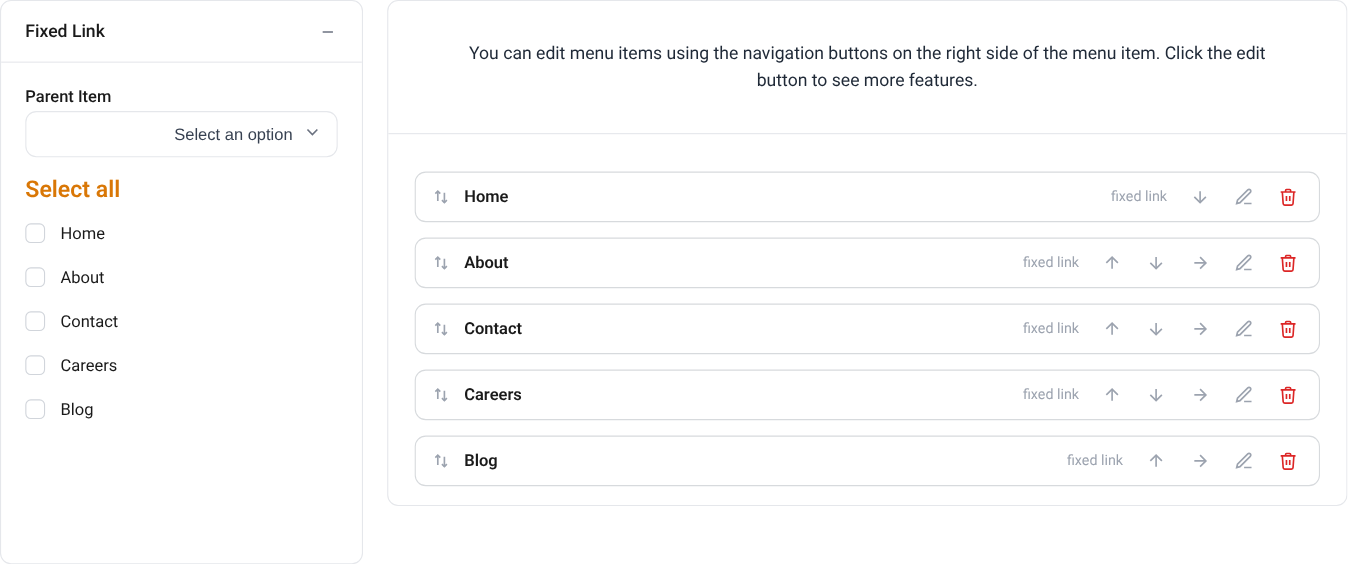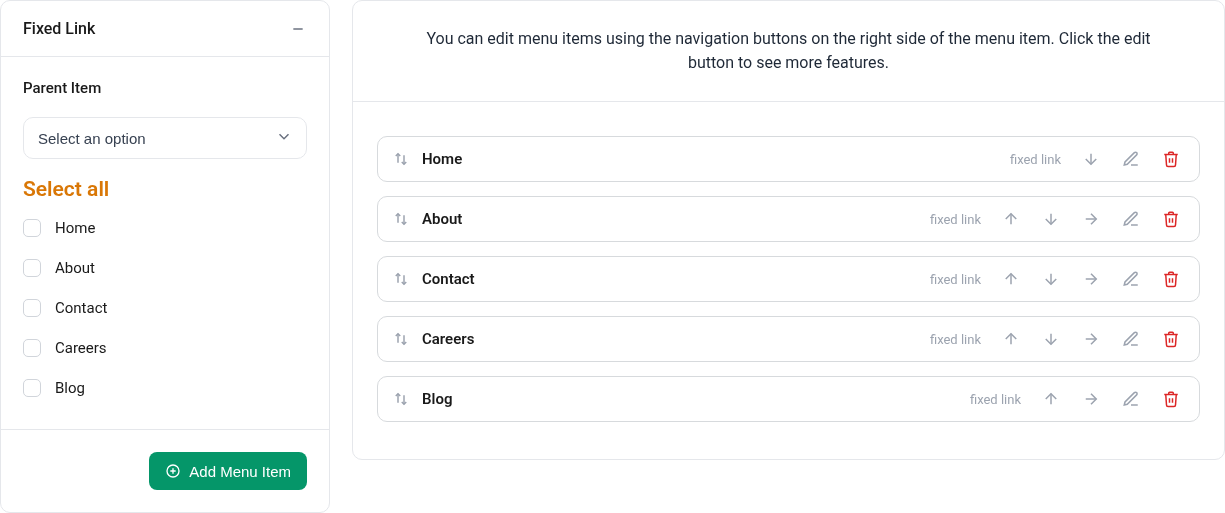--- a/index.html
+++ b/index.html
@@ -42,36 +42,36 @@
     .form-body {
       padding: 22px;
       flex: 1;
       display: flex;
       flex-direction: column;
       gap: 18px;
     }
     .field-label {
       font-size: 15px;
       font-weight: 500;
-      margin-bottom: 20px;
+      margin-bottom: 4px;
       display: block;
     }
     .select-wrap {
       position: relative;
     }
     .select-input {
       width: 100%;
       height: 42px;
       border: 1px solid #e5e7eb;
       border-radius: 10px;
       background: #fff;
       padding: 0 40px 0 14px;
       font-size: 15px;
       color: #374151;
-      text-align: left;
+      text-align: right;
       cursor: pointer;
     }
     .select-chevron {
       position: absolute;
       right: 14px;
       top: 50%;
       transform: translateY(-50%);
       color: #6b7280;
       pointer-events: none;
     }
@@ -128,21 +128,21 @@
     .right-panel {
       flex: 1;
       border: 1px solid #e5e7eb;
       border-radius: 10px;
       background: #fff;
       display: flex;
       flex-direction: column;
       max-height: 460px;
     }
     .right-header {
-      padding: 26px 50px;
+      padding: 36px 50px;
       border-bottom: 1px solid #e5e7eb;
       text-align: center;
       font-size: 16px;
       line-height: 1.5;
       color: #1f2937;
     }
     .menu-list {
       padding: 34px 24px;
       display: flex;
       flex-direction: column;
@@ -226,32 +226,20 @@
         <label class="check-item">
           <span class="checkbox"></span>
           <span class="lbl">Careers</span>
         </label>
         <label class="check-item">
           <span class="checkbox"></span>
           <span class="lbl">Blog</span>
         </label>
       </div>
   </div>
-  <div class="panel-footer">
-    <button class="add-button">
-      <span>
-        <svg width="16" height="16" viewBox="0 0 24 24" fill="none" stroke="currentColor" stroke-width="2">
-            <circle cx="12" cy="12" r="9"></circle>
-            <line x1="12" y1="8" x2="12" y2="16"></line>
-            <line x1="8" y1="12" x2="16" y2="12"></line>
-          </svg>
-      </span>
-      <span>Add Menu Item</span>
-    </button>
-  </div>
 </div>
 
 <div class="right-panel">
   <div class="right-header">You can edit menu items using the navigation buttons on the right side of the menu item. Click the edit button to see more features.</div>
   <div class="menu-list" id="menu-list">
       <div class="menu-item">
         <span class="drag-handle">
           <svg width="18" height="18" viewBox="0 0 24 24" fill="none" stroke="currentColor" stroke-width="2">
             <path d="M8 17V5"></path>
             <path d="M5 8l3-3 3 3"></path>

